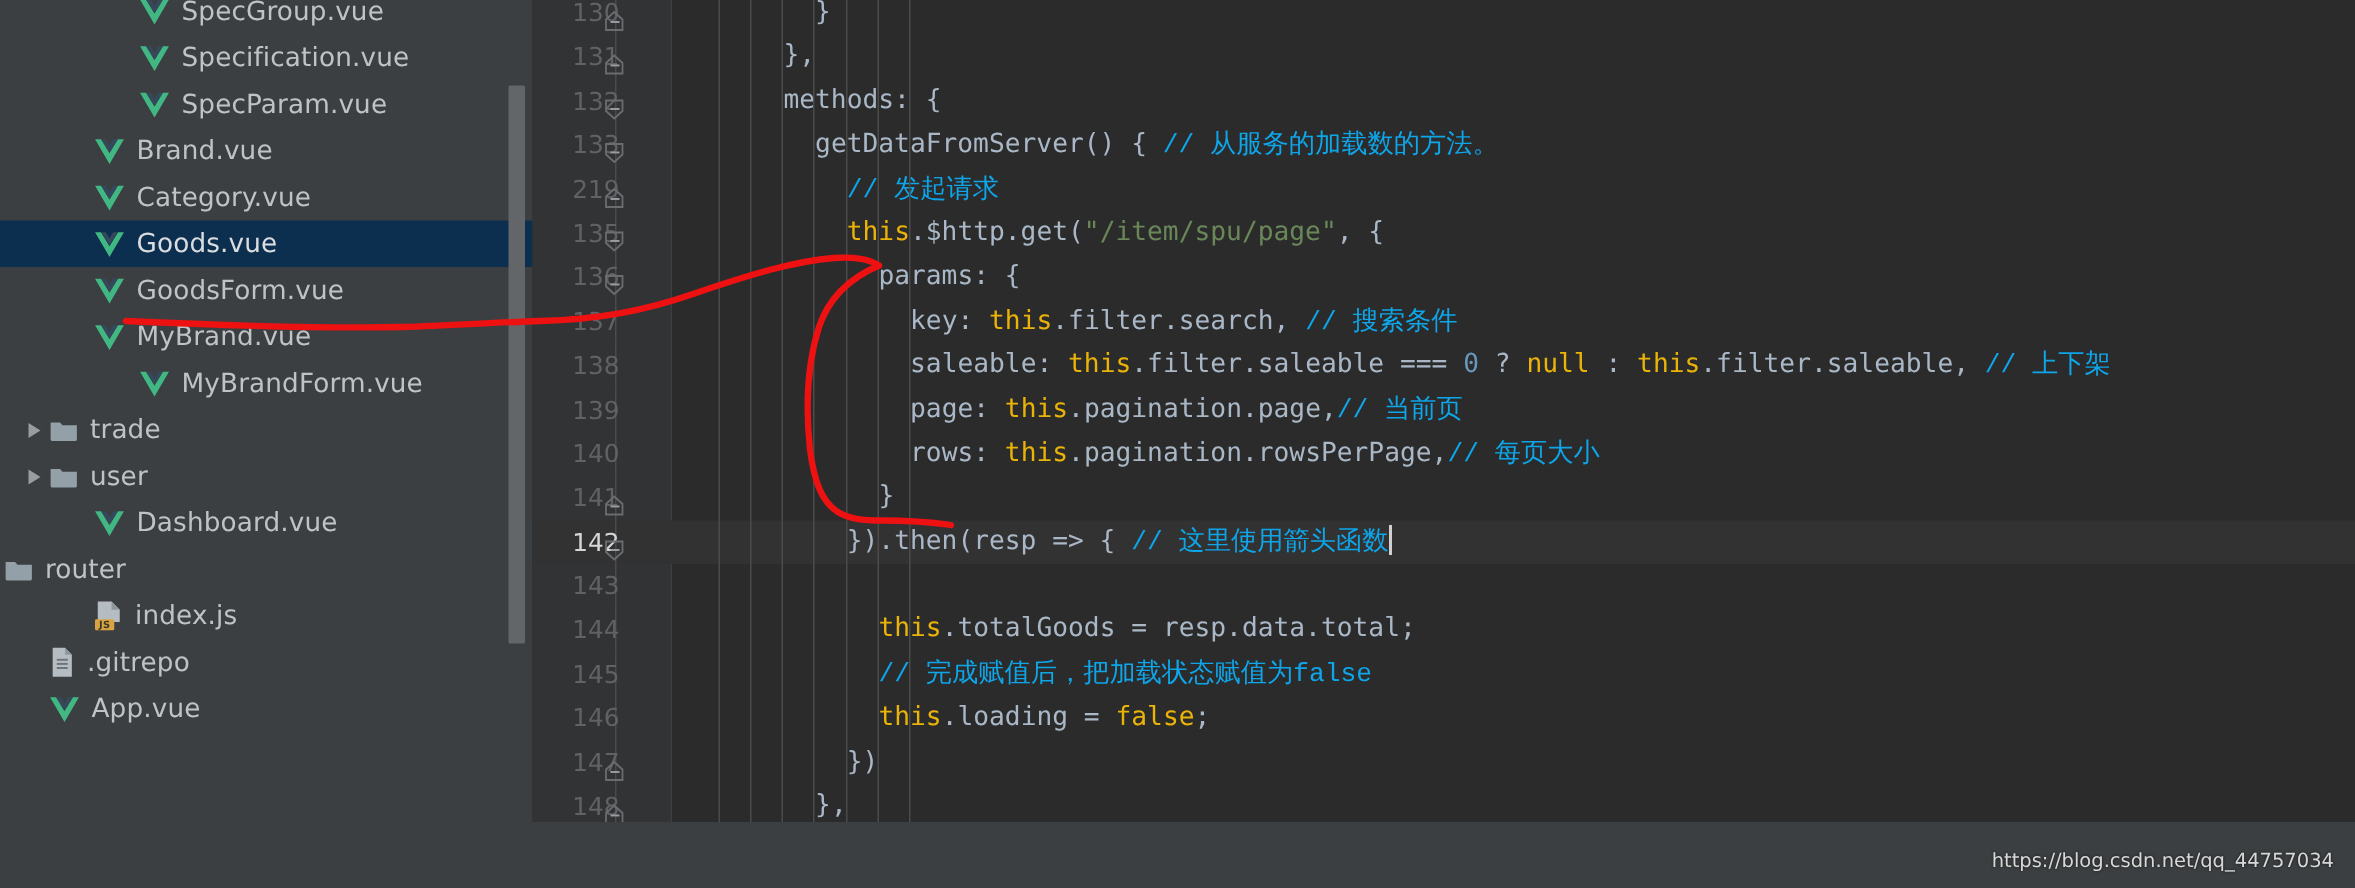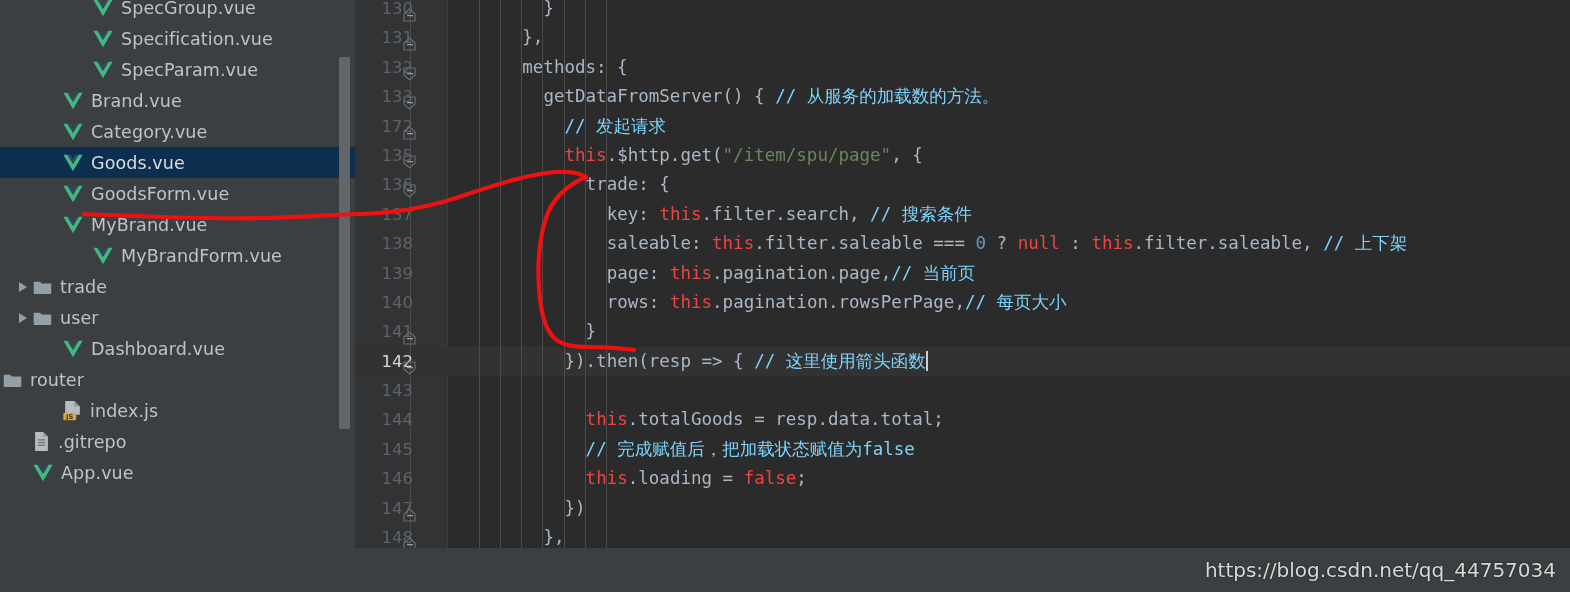--- a/index.html
+++ b/index.html
@@ -103,35 +103,35 @@
   }
 
   
   #indent-guides{ position:absolute; left:0; top:0; width:100%; height:592px; pointer-events:none; }
   .iguide{ position:absolute; width:1px; background:#4b4b4b; }
   #gutter-divider{ position:absolute; left:92px; top:0; width:1px; height:592px; background:#3c3f41; }
   #gutter-bg{ position:absolute; left:0; top:0; width:92px; height:592px; background:#313335; }
 
   
   .t-def   { color:#a9b7c6; }
-  .t-kw    { color:#ef4444;margin-top:39px; }
+  .t-kw    { color:#eab308;margin-top:39px; }
   .t-str   { color:#6a8759; }
   .t-num   { color:#6897bb; }
-  .t-cmt   { color:#7dd3fc; }
+  .t-cmt   { color:#0ea5e9;font-family:Liberation Mono, monospace; }
 
   
   #annotation{
     position:absolute; left:0; top:0; width:1570px; height:592px;
     pointer-events:none;
   }
 
   
   #watermark{
     position:absolute; right:14px; bottom:10px;
-    color:#d8d8d8; font-size:20px;
+    color:#d8d8d8; font-size:13px;
     font-family:"DejaVu Sans","Liberation Sans",sans-serif;
     text-shadow:0 0 2px rgba(0,0,0,.7);
   }
 </style>
 </head>
 <body>
 
 <div id="app">
 
   <div id="project-pane">
@@ -318,32 +318,32 @@
                 <rect x="6" y="7" width="6" height="1.3" fill="#9a9da0"></rect>
               </svg></span></div><div class="code-text" style="left: 167.3px;"><span class="t-def">},</span></div></div>
         <div class="code-line"><div style="position: absolute; left: 54.5px; top: 0px; width: 1px; height: 29.4px; background: rgb(75, 75, 75);"></div><div class="gutter"><span class="lineno">132</span><span class="fold"><svg width="17" height="14" viewBox="0 0 17 14">
                 <path d="M3 1 h11 v7 l-5.5 5 L3 8 Z" fill="none" stroke="#6a6d70" stroke-width="1.2"></path>
                 <rect x="6" y="6" width="6" height="1.3" fill="#9a9da0"></rect>
               </svg></span></div><div class="code-text" style="left: 167.3px;"><span class="t-def">methods: {</span></div></div>
         <div class="code-line"><div style="position: absolute; left: 54.5px; top: 0px; width: 1px; height: 29.4px; background: rgb(75, 75, 75);"></div><div class="gutter"><span class="lineno">133</span><span class="fold"><svg width="17" height="14" viewBox="0 0 17 14">
                 <path d="M3 1 h11 v7 l-5.5 5 L3 8 Z" fill="none" stroke="#6a6d70" stroke-width="1.2"></path>
                 <rect x="6" y="6" width="6" height="1.3" fill="#9a9da0"></rect>
               </svg></span></div><div class="code-text" style="left: 188.4px;"><span class="t-def">getDataFromServer() { </span><span class="t-cmt">// 从服务的加载数的方法。</span></div></div>
-        <div class="code-line"><div style="position: absolute; left: 54.5px; top: 0px; width: 1px; height: 29.4px; background: rgb(75, 75, 75);"></div><div class="gutter"><span class="lineno">172</span><span class="fold"><svg width="17" height="14" viewBox="0 0 17 14">
+        <div class="code-line"><div style="position: absolute; left: 54.5px; top: 0px; width: 1px; height: 29.4px; background: rgb(75, 75, 75);"></div><div class="gutter"><span class="lineno">219</span><span class="fold"><svg width="17" height="14" viewBox="0 0 17 14">
                 <path d="M8.5 1 L14 6 v7 H3 V6 Z" fill="none" stroke="#6a6d70" stroke-width="1.2"></path>
                 <rect x="6" y="7" width="6" height="1.3" fill="#9a9da0"></rect>
               </svg></span></div><div class="code-text" style="left: 209.5px;"><span class="t-cmt">// 发起请求</span></div></div>
         <div class="code-line"><div style="position: absolute; left: 54.5px; top: 0px; width: 1px; height: 29.4px; background: rgb(75, 75, 75);"></div><div class="gutter"><span class="lineno">135</span><span class="fold"><svg width="17" height="14" viewBox="0 0 17 14">
                 <path d="M3 1 h11 v7 l-5.5 5 L3 8 Z" fill="none" stroke="#6a6d70" stroke-width="1.2"></path>
                 <rect x="6" y="6" width="6" height="1.3" fill="#9a9da0"></rect>
               </svg></span></div><div class="code-text" style="left: 209.5px;"><span class="t-kw">this</span><span class="t-def">.$http.get(</span><span class="t-str">"/item/spu/page"</span><span class="t-def">, {</span></div></div>
         <div class="code-line"><div style="position: absolute; left: 54.5px; top: 0px; width: 1px; height: 29.4px; background: rgb(75, 75, 75);"></div><div class="gutter"><span class="lineno">136</span><span class="fold"><svg width="17" height="14" viewBox="0 0 17 14">
                 <path d="M3 1 h11 v7 l-5.5 5 L3 8 Z" fill="none" stroke="#6a6d70" stroke-width="1.2"></path>
                 <rect x="6" y="6" width="6" height="1.3" fill="#9a9da0"></rect>
-              </svg></span></div><div class="code-text" style="left: 230.6px;"><span class="t-def">trade: {</span></div></div>
+              </svg></span></div><div class="code-text" style="left: 230.6px;"><span class="t-def">params: {</span></div></div>
         <div class="code-line"><div style="position: absolute; left: 54.5px; top: 0px; width: 1px; height: 29.4px; background: rgb(75, 75, 75);"></div><div class="gutter"><span class="lineno">137</span></div><div class="code-text" style="left: 251.7px;"><span class="t-def">key: </span><span class="t-kw">this</span><span class="t-def">.filter.search, </span><span class="t-cmt">// 搜索条件</span></div></div>
         <div class="code-line"><div style="position: absolute; left: 54.5px; top: 0px; width: 1px; height: 29.4px; background: rgb(75, 75, 75);"></div><div class="gutter"><span class="lineno">138</span></div><div class="code-text" style="left: 251.7px;"><span class="t-def">saleable: </span><span class="t-kw">this</span><span class="t-def">.filter.saleable === </span><span class="t-num">0</span><span class="t-def"> ? </span><span class="t-kw">null</span><span class="t-def"> : </span><span class="t-kw">this</span><span class="t-def">.filter.saleable, </span><span class="t-cmt">// 上下架</span></div></div>
         <div class="code-line"><div style="position: absolute; left: 54.5px; top: 0px; width: 1px; height: 29.4px; background: rgb(75, 75, 75);"></div><div class="gutter"><span class="lineno">139</span></div><div class="code-text" style="left: 251.7px;"><span class="t-def">page: </span><span class="t-kw">this</span><span class="t-def">.pagination.page,</span><span class="t-cmt">// 当前页</span></div></div>
         <div class="code-line"><div style="position: absolute; left: 54.5px; top: 0px; width: 1px; height: 29.4px; background: rgb(75, 75, 75);"></div><div class="gutter"><span class="lineno">140</span></div><div class="code-text" style="left: 251.7px;"><span class="t-def">rows: </span><span class="t-kw">this</span><span class="t-def">.pagination.rowsPerPage,</span><span class="t-cmt">// 每页大小</span></div></div>
         <div class="code-line"><div style="position: absolute; left: 54.5px; top: 0px; width: 1px; height: 29.4px; background: rgb(75, 75, 75);"></div><div class="gutter"><span class="lineno">141</span><span class="fold"><svg width="17" height="14" viewBox="0 0 17 14">
                 <path d="M8.5 1 L14 6 v7 H3 V6 Z" fill="none" stroke="#6a6d70" stroke-width="1.2"></path>
                 <rect x="6" y="7" width="6" height="1.3" fill="#9a9da0"></rect>
               </svg></span></div><div class="code-text" style="left: 230.6px;"><span class="t-def">}</span></div></div>
         <div class="code-line current"><div style="position: absolute; left: 54.5px; top: 0px; width: 1px; height: 29.4px; background: rgb(75, 75, 75);"></div><div class="gutter"><span class="lineno">142</span><span class="fold"><svg width="17" height="14" viewBox="0 0 17 14">
                 <path d="M3 1 h11 v7 l-5.5 5 L3 8 Z" fill="none" stroke="#6a6d70" stroke-width="1.2"></path>

